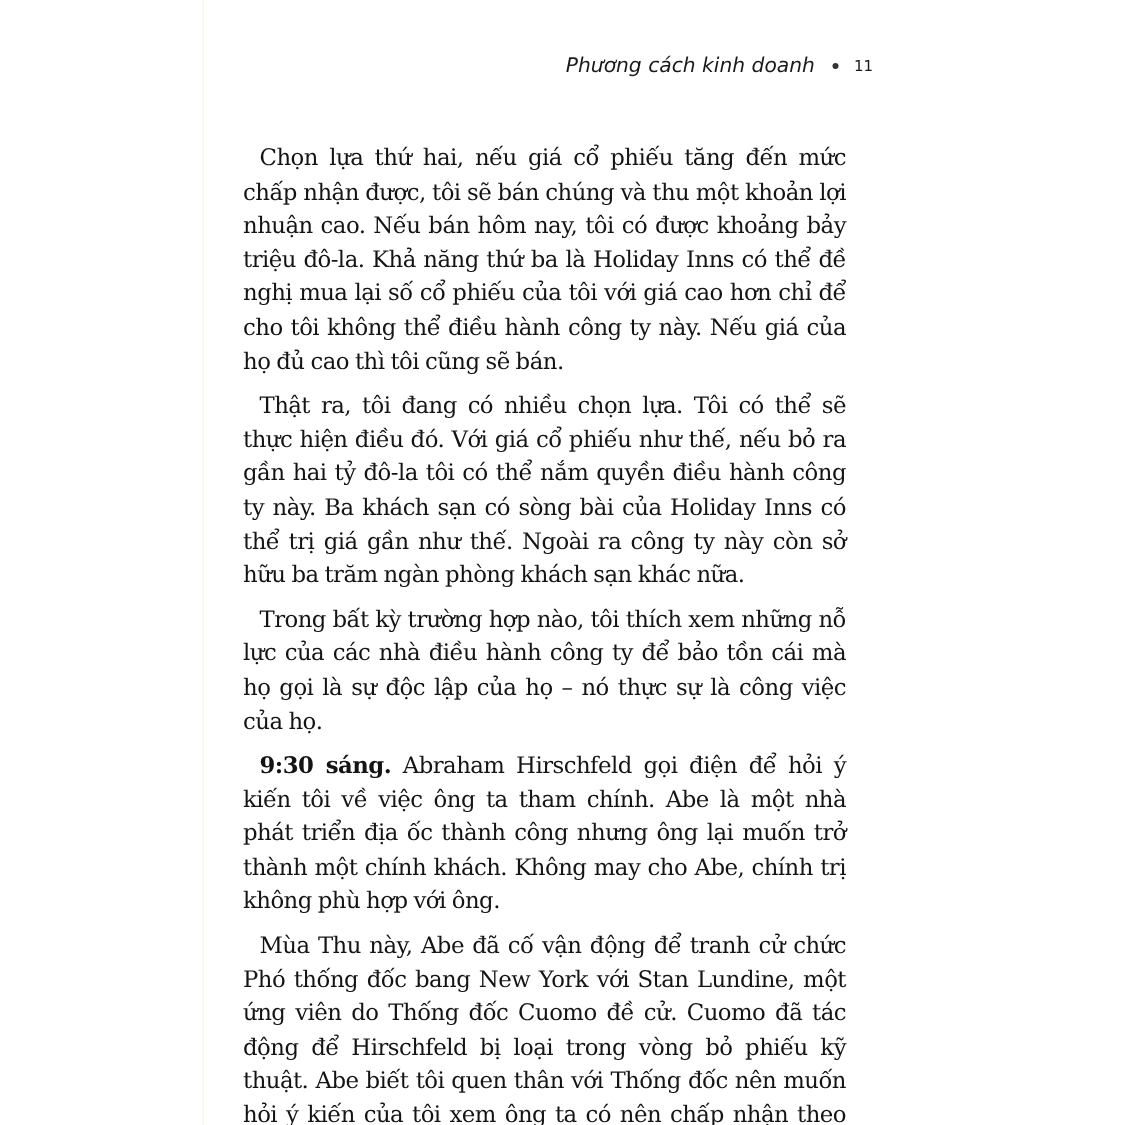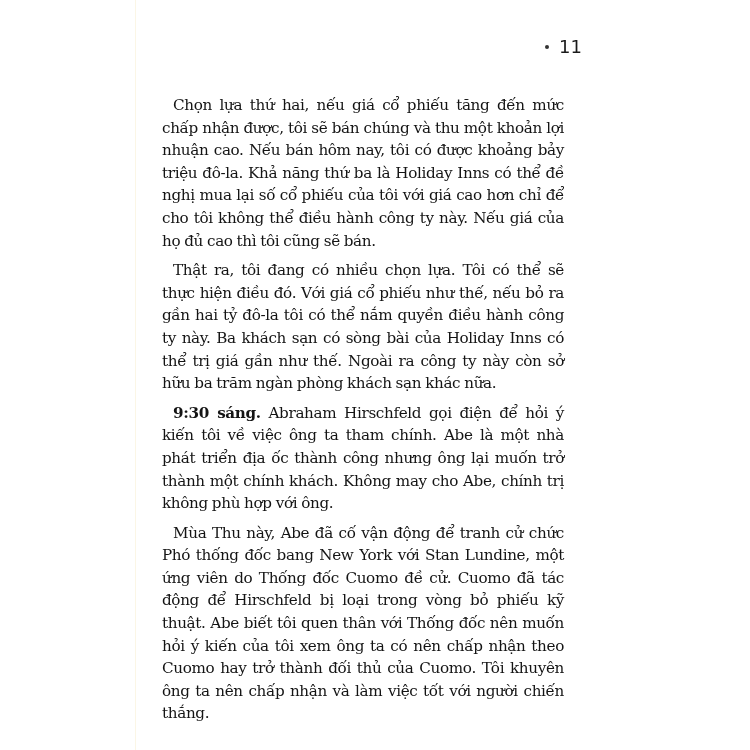--- a/index.html
+++ b/index.html
@@ -38,21 +38,21 @@
     }
     .running-header .sep {
       display: inline-block;
       width: 4px;
       height: 4px;
       background: #333;
       border-radius: 50%;
       margin: 0 10px 0 12px;
     }
     .running-header .page-number {
-      font-size: 18px;
+      font-size: 10px;
     }
     .body-text {
       position: absolute;
       left: 162px;
       top: 94px;
       width: 402px;
       font-family: "DejaVu Serif", serif;
       font-size: 15.2px;
       line-height: 22.6px;
       color: #141414;
@@ -69,22 +69,24 @@
     .body-text .time-label {
       font-weight: bold;
     }
   </style>
 </head>
 <body>
 
 <div class="page"></div>
 
 <div class="running-header">
+  <span class="section-title">Phương cách kinh doanh</span>
   <span class="sep"></span>
   <span class="page-number">11</span>
 </div>
 
 <div class="body-text">
   <p>Chọn lựa thứ hai, nếu giá cổ phiếu tăng đến mức chấp nhận được, tôi sẽ bán chúng và thu một khoản lợi nhuận cao. Nếu bán hôm nay, tôi có được khoảng bảy triệu đô-la. Khả năng thứ ba là Holiday Inns có thể đề nghị mua lại số cổ phiếu của tôi với giá cao hơn chỉ để cho tôi không thể điều hành công ty này. Nếu giá của họ đủ cao thì tôi cũng sẽ bán.</p>
   <p>Thật ra, tôi đang có nhiều chọn lựa. Tôi có thể sẽ thực hiện điều đó. Với giá cổ phiếu như thế, nếu bỏ ra gần hai tỷ đô-la tôi có thể nắm quyền điều hành công ty này. Ba khách sạn có sòng bài của Holiday Inns có thể trị giá gần như thế. Ngoài ra công ty này còn sở hữu ba trăm ngàn phòng khách sạn khác nữa.</p>
+  <p>Trong bất kỳ trường hợp nào, tôi thích xem những nỗ lực của các nhà điều hành công ty để bảo tồn cái mà họ gọi là sự độc lập của họ – nó thực sự là công việc của họ.</p>
   <p class="time-entry"><span class="time-label">9:30 sáng.</span><span> Abraham Hirschfeld gọi điện để hỏi ý kiến tôi về việc ông ta tham chính. Abe là một nhà phát triển địa ốc thành công nhưng ông lại muốn trở thành một chính khách. Không may cho Abe, chính trị không phù hợp với ông.</span></p>
   <p>Mùa Thu này, Abe đã cố vận động để tranh cử chức Phó thống đốc bang New York với Stan Lundine, một ứng viên do Thống đốc Cuomo đề cử. Cuomo đã tác động để Hirschfeld bị loại trong vòng bỏ phiếu kỹ thuật. Abe biết tôi quen thân với Thống đốc nên muốn hỏi ý kiến của tôi xem ông ta có nên chấp nhận theo Cuomo hay trở thành đối thủ của Cuomo. Tôi khuyên ông ta nên chấp nhận và làm việc tốt với người chiến thắng.</p>
 </div>
 
 </body></html>

